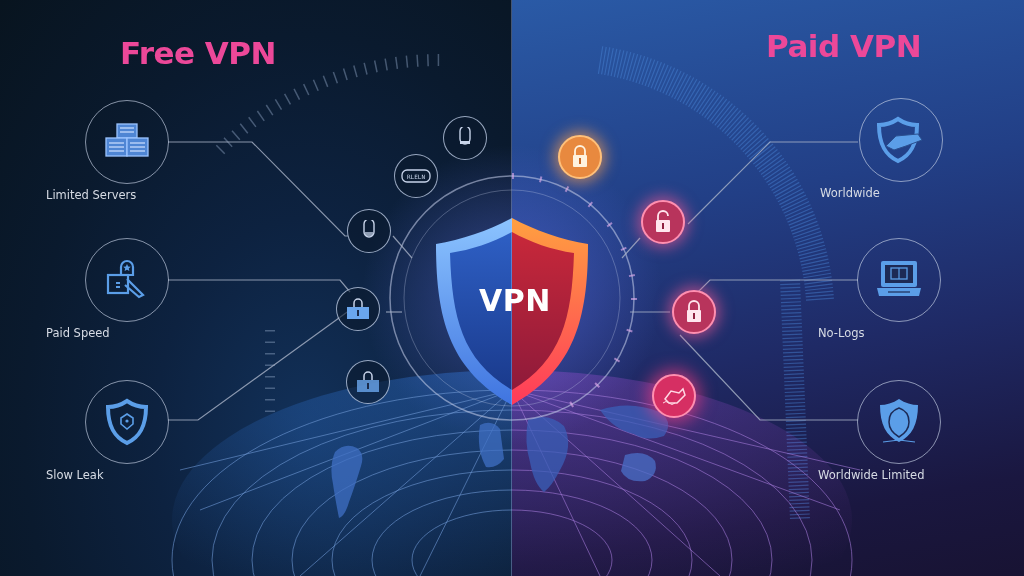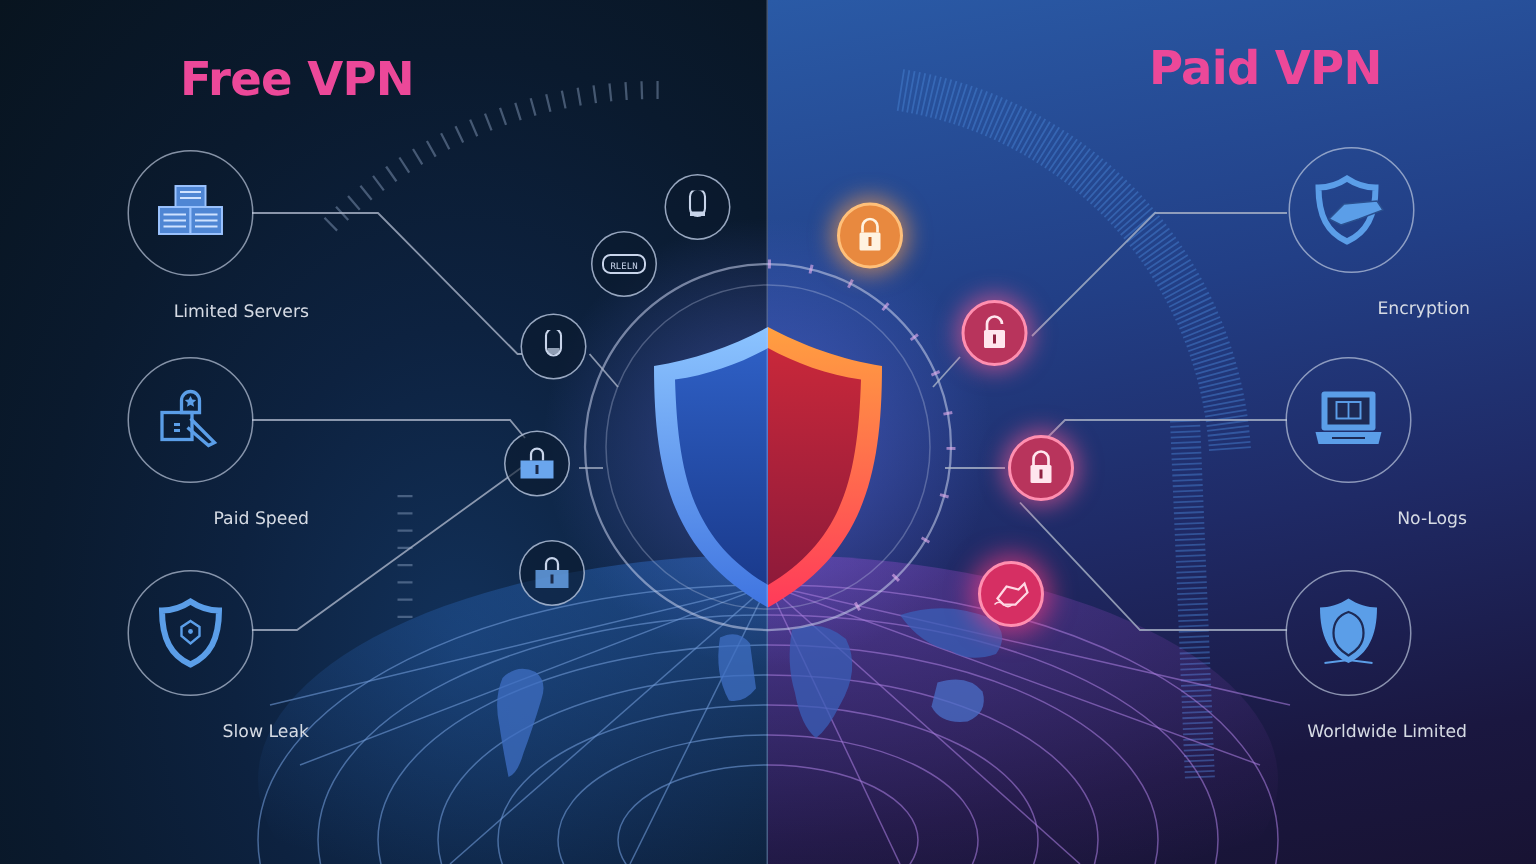--- a/index.html
+++ b/index.html
@@ -9,21 +9,21 @@
     background: radial-gradient(ellipse at 60% 75%, #12315a 0%, #0d2240 35%, #0a1a2e 65%, #08141f 100%); }
   .bg-right { position:absolute; left:512px; top:0; width:512px; height:576px;
     background: linear-gradient(170deg, #2a5aa6 0%, #223f86 35%, #1f2a66 60%, #1a1740 85%, #181333 100%); }
   .divider { position:absolute; left:511px; top:0; width:1px; height:576px; background:rgba(180,200,255,0.35); }
   svg.deco { position:absolute; left:0; top:0; }
   .title { position:absolute; color:#ec4899; font-family:"DejaVu Sans", sans-serif; font-weight:bold; font-size:31px; letter-spacing:-0.5px; }
   .title.left { left:120px; top:35px; }
   .title.right { left:742px; top:28px;margin-left:24px; }
   .feature { position:absolute; width:120px; text-align:center; }
   .feature .ring { position:absolute; left:19px; top:0; width:84px; height:84px; border:1.5px solid rgba(200,210,230,0.65); border-radius:50%; box-sizing:border-box; display:flex; align-items:center; justify-content:center; }
-  .feature .label { position:absolute; left:-20px; width:160px; top:100px; color:#d6dbe4; font-size:11.5px; text-align:right; }
+  .feature .label { position:absolute; left:-20px; width:160px; top:88px; color:#d6dbe4; font-size:11.5px; text-align:left; }
   .node { position:absolute; width:44px; height:44px; border-radius:50%; box-sizing:border-box; display:flex; align-items:center; justify-content:center; }
   .node.dark { border:1.5px solid rgba(200,215,240,0.75); background:rgba(10,25,45,0.6); }
   .node.orange { background:#e8893f; border:2px solid #ffc07a; box-shadow:0 0 14px 4px rgba(255,160,80,0.6); }
   .node.pink { background:#b8345c; border:2px solid #ff8fb0; box-shadow:0 0 14px 4px rgba(255,90,150,0.55); }
   .node.hot { background:#d62f63; border:2px solid #ff8fb0; box-shadow:0 0 16px 5px rgba(255,60,130,0.6); }
   .vpn-text { position:absolute; left:470px; top:283px; width:90px; text-align:center; color:#ffffff; font-size:30px; font-weight:bold; letter-spacing:0.5px; }
 </style>
 </head>
 <body>
 
@@ -211,21 +211,21 @@
     <div class="label">Slow Leak</div>
   </div>
 
   <div class="feature" style="left:840px; top:98px;">
     <div class="ring">
       <svg width="50" height="48" viewBox="0 0 50 48">
         <path d="M22 3 C16 7 9 9 3 9 C3 28 9 39 22 45 C35 39 41 28 41 9 C35 9 28 7 22 3z" fill="none" stroke="#5b9ee8" stroke-width="4"></path>
         <path d="M10 30 l10 -10 l22 -2 l4 6 l-16 6 l-12 4z" fill="#5b9ee8" stroke="#2a4f8f" stroke-width="1"></path>
       </svg>
     </div>
-    <div class="label">Encryption</div>
+    <div class="label">Worldwide</div>
   </div>
 
   <div class="feature" style="left:838px; top:238px;">
     <div class="ring">
       <svg width="50" height="44" viewBox="0 0 50 44">
         <rect x="7" y="3" width="36" height="26" rx="2" fill="#5b9ee8"></rect>
         <rect x="11" y="7" width="28" height="18" fill="#1d2a55"></rect>
         <rect x="17" y="10" width="16" height="11" fill="none" stroke="#5b9ee8" stroke-width="1.3"></rect>
         <line x1="25" y1="10" x2="25" y2="21" stroke="#5b9ee8" stroke-width="1.2"></line>
         <path d="M3 30 h44 l-2 8 h-40z" fill="#5b9ee8"></path>
@@ -300,13 +300,14 @@
       <rect x="9" y="13" width="2" height="6" fill="#8e2140"></rect>
     </svg>
   </div>
   <div class="node hot" style="left:652px; top:374px;">
     <svg width="26" height="22" viewBox="0 0 26 22">
       <path d="M4 14 l6 -8 l8 2 l4 -4 l2 6 l-8 8 l-8 0z" fill="none" stroke="#ffd8e4" stroke-width="1.5"></path>
       <path d="M2 18 q3 -3 6 0 t6 0" fill="none" stroke="#ffd8e4" stroke-width="1"></path>
     </svg>
   </div>
 
+  <div class="vpn-text">VPN</div>
 </div>
 
 </body></html>

